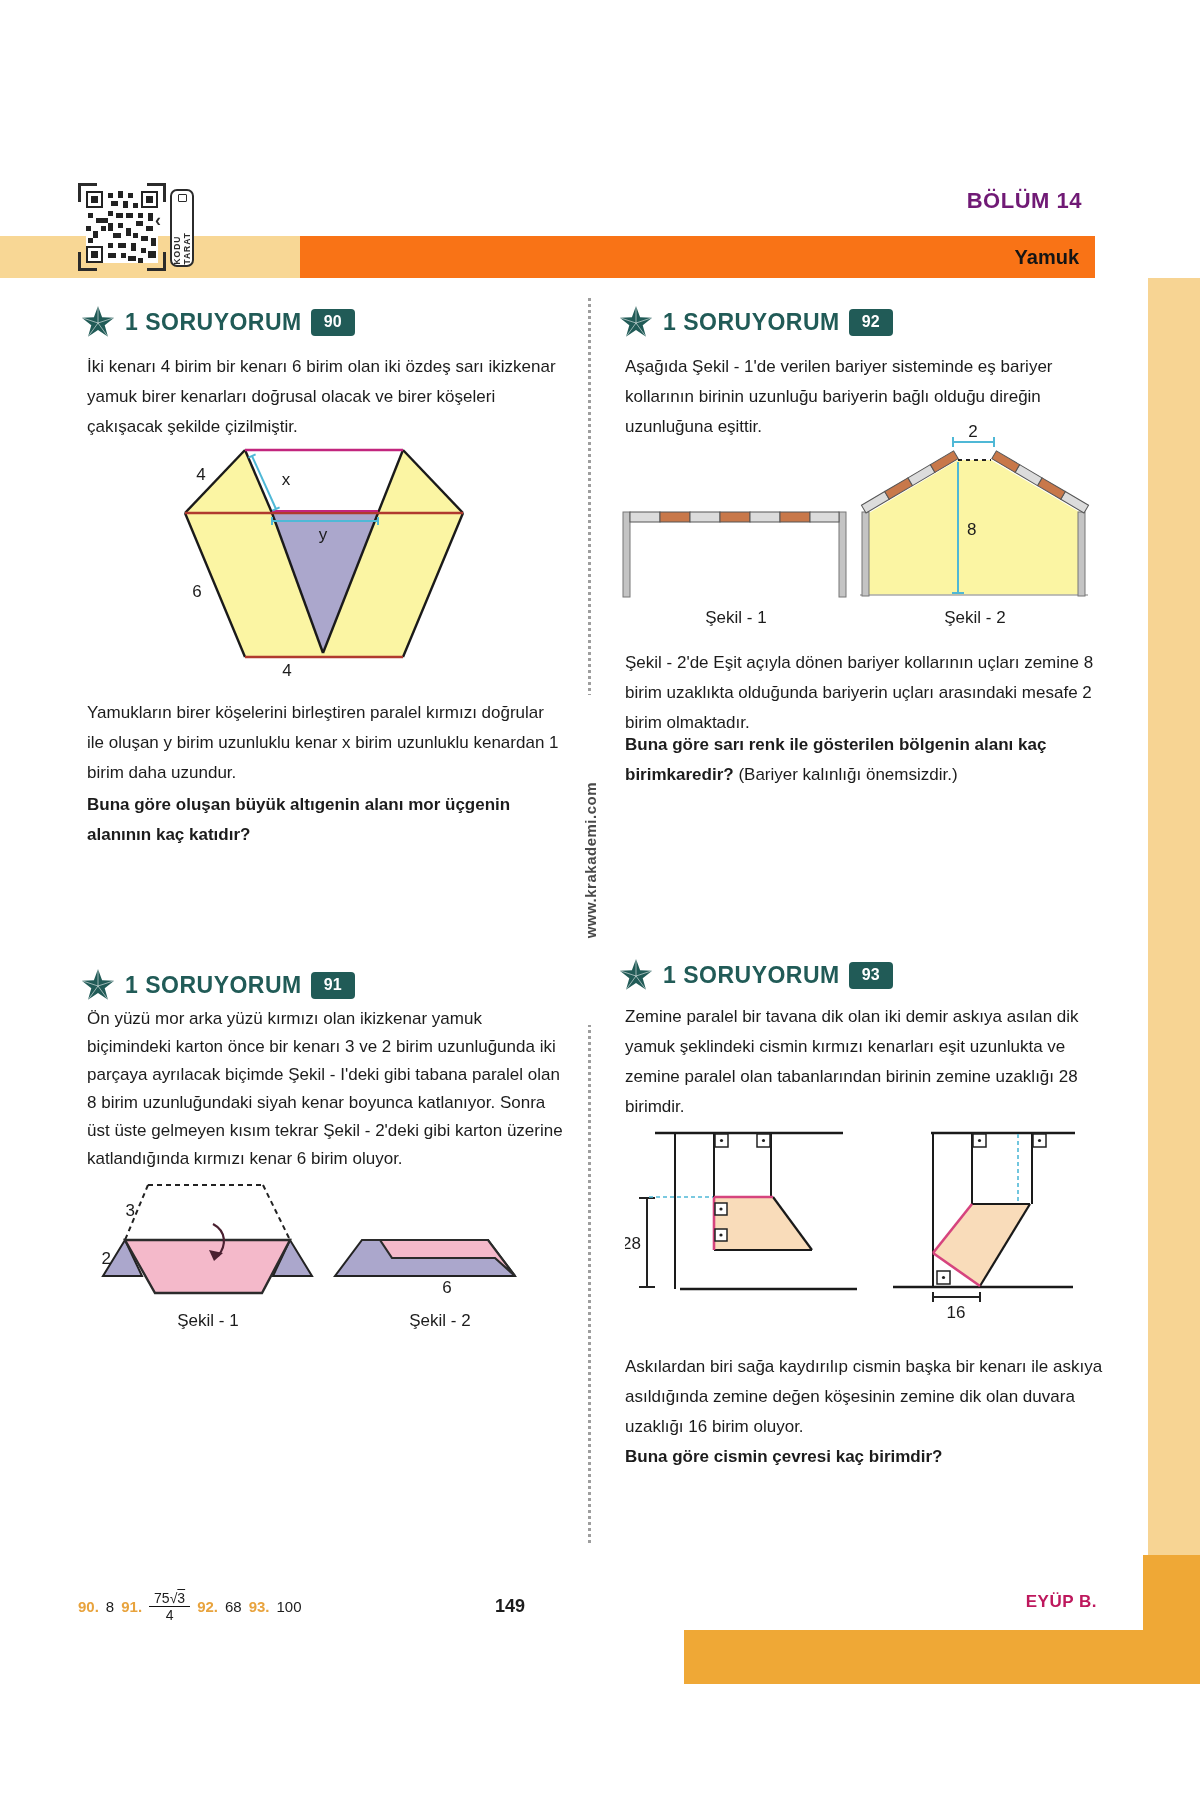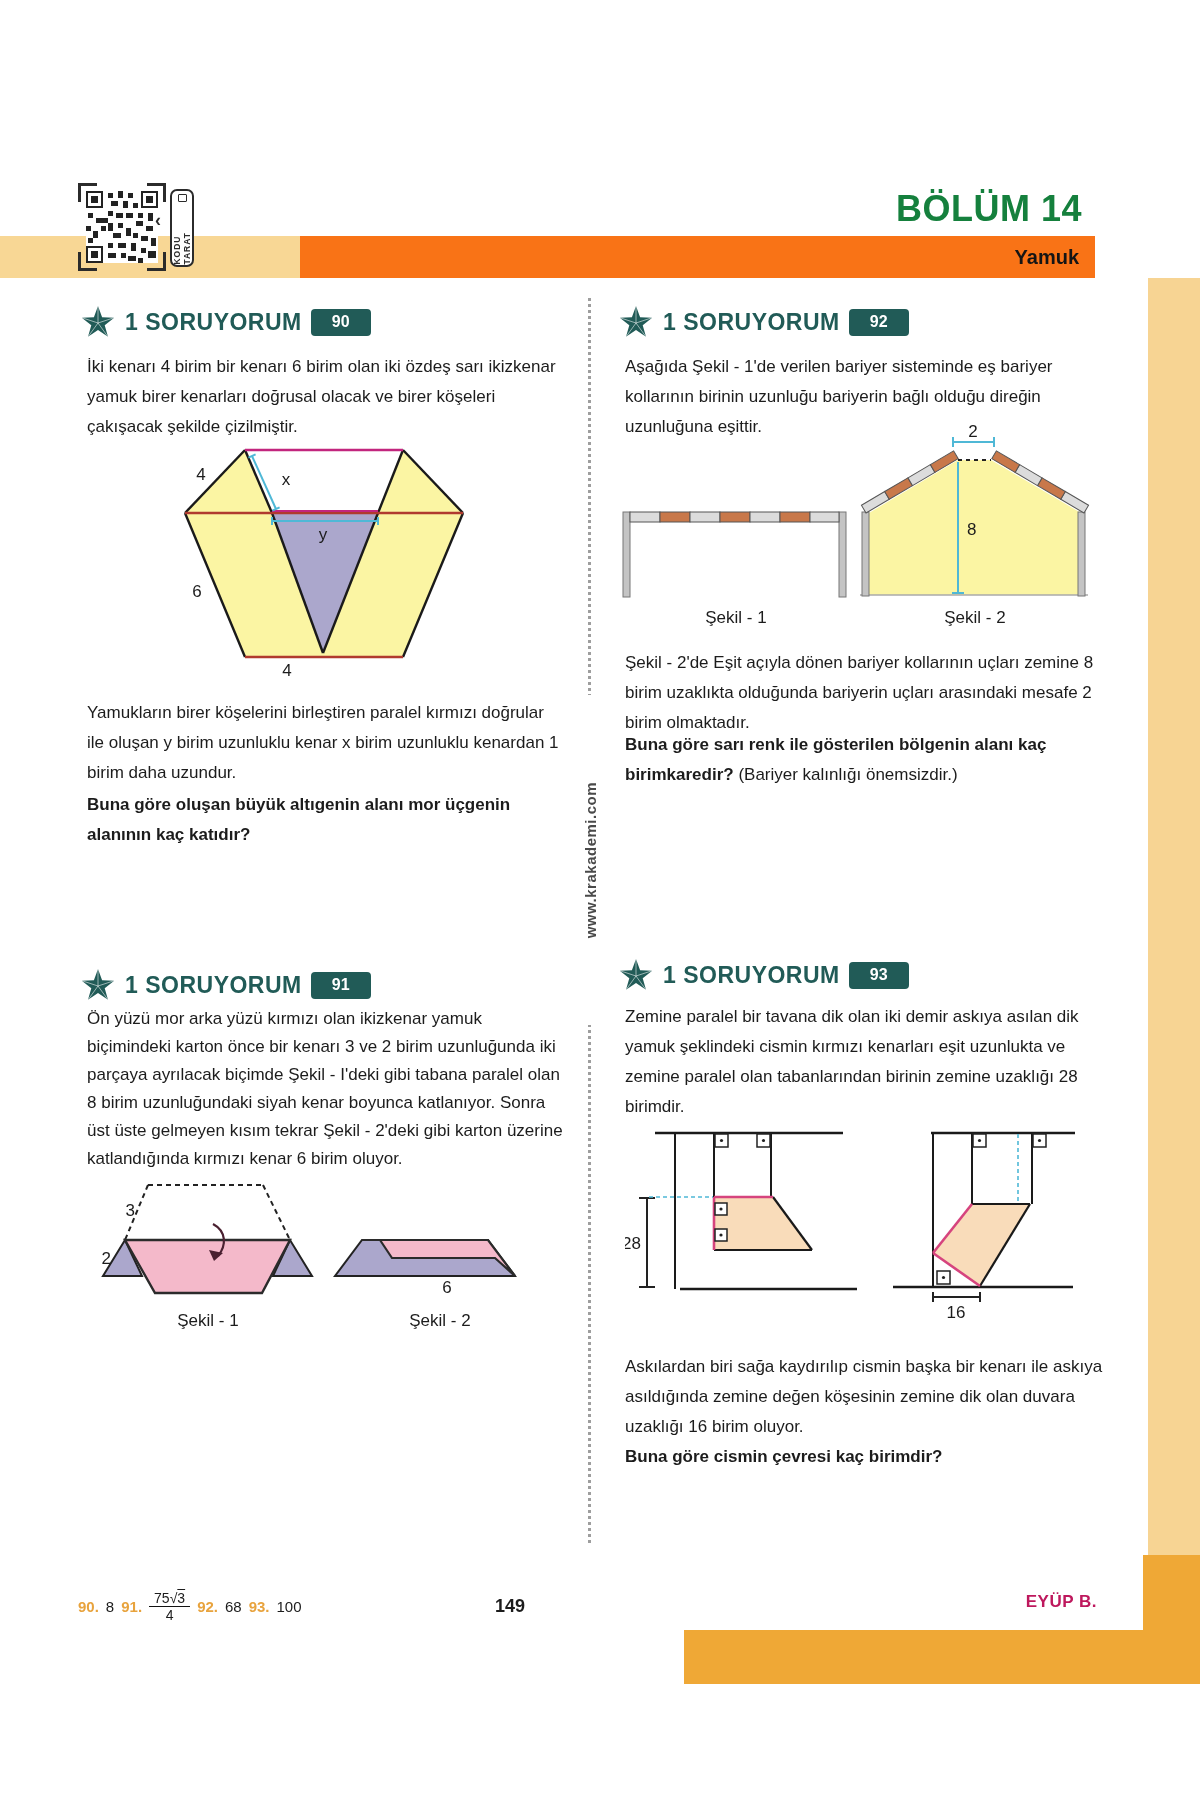--- a/index.html
+++ b/index.html
@@ -4,21 +4,21 @@
 <style>
   html,body{margin:0;padding:0;background:#e9e9e9;}
   .page{position:relative;width:1200px;height:1800px;background:#ffffff;overflow:hidden;
         font-family:"Liberation Sans",sans-serif;color:#1c1c1c;}
   .abs{position:absolute;}
   
   .band-light{left:0;top:236px;width:300px;height:42px;background:#F8D795;}
   .band-dark{left:300px;top:236px;width:795px;height:42px;background:#f97316;
              display:flex;align-items:center;justify-content:flex-end;padding-right:16px;box-sizing:border-box;}
   .band-dark .topic{font-size:20px;font-weight:700;color:#151515;}
-  .bolum{left:860px;top:188px;width:222px;text-align:right;font-size:36px;color:#15803d;letter-spacing:.5px;}
+  .bolum{left:860px;top:188px;width:222px;text-align:right;font-size:22px;color:#701a75;letter-spacing:.5px;}
   .bolum .b1{font-weight:600;}
   .bolum .b2{font-weight:800;}
   
   .side-strip{left:1148px;top:278px;width:52px;height:1277px;background:#F7D493;}
   .side-corner{left:1143px;top:1555px;width:57px;height:75px;background:#EFA836;}
   .bottom-bar{left:684px;top:1630px;width:516px;height:54px;background:#EFA836;}
   
   .qr-wrap{left:78px;top:183px;width:88px;height:88px;}
   .qr-corner{position:absolute;width:16px;height:16px;border:3px solid #2b2b2b;}
   .qr-c-tl{left:0;top:0;border-right:none;border-bottom:none;}
@@ -34,21 +34,21 @@
   
   .divider{left:588px;top:298px;width:0;height:1245px;border-left:3px dotted #9e9e9e;}
   .watermark{left:572px;top:695px;width:36px;height:330px;background:#ffffff;z-index:3;
              display:flex;align-items:center;justify-content:center;}
   .watermark span{writing-mode:vertical-rl;transform:rotate(180deg);font-size:15px;font-weight:700;
                   color:#4a4a4a;letter-spacing:.5px;}
   
   .phead{display:flex;align-items:center;gap:9px;height:40px;}
   .phead .ttl{font-size:23px;font-weight:800;color:#215B57;letter-spacing:.5px;white-space:nowrap;}
   .badge{min-width:44px;height:27px;background:#215B57;color:#fff;font-size:16px;font-weight:700;
-         display:flex;align-items:center;justify-content:center;border-radius:4px;padding:0 21px;box-sizing:border-box;}
+         display:flex;align-items:center;justify-content:center;border-radius:4px;padding:0 13px;box-sizing:border-box;}
   
   .para{font-size:17px;line-height:30px;white-space:pre-line;}
   .para.tight{line-height:28px;}
   .q{font-weight:700;}
   .note{font-weight:400;}
   
   .answers{left:78px;top:1590px;display:flex;align-items:center;gap:7px;font-size:15px;}
   .ans-n{color:#E8A33D;font-weight:700;}
   .ans-v{color:#1c1c1c;font-weight:500;}
   .frac{display:inline-flex;flex-direction:column;align-items:center;font-size:14px;line-height:1.15;}

